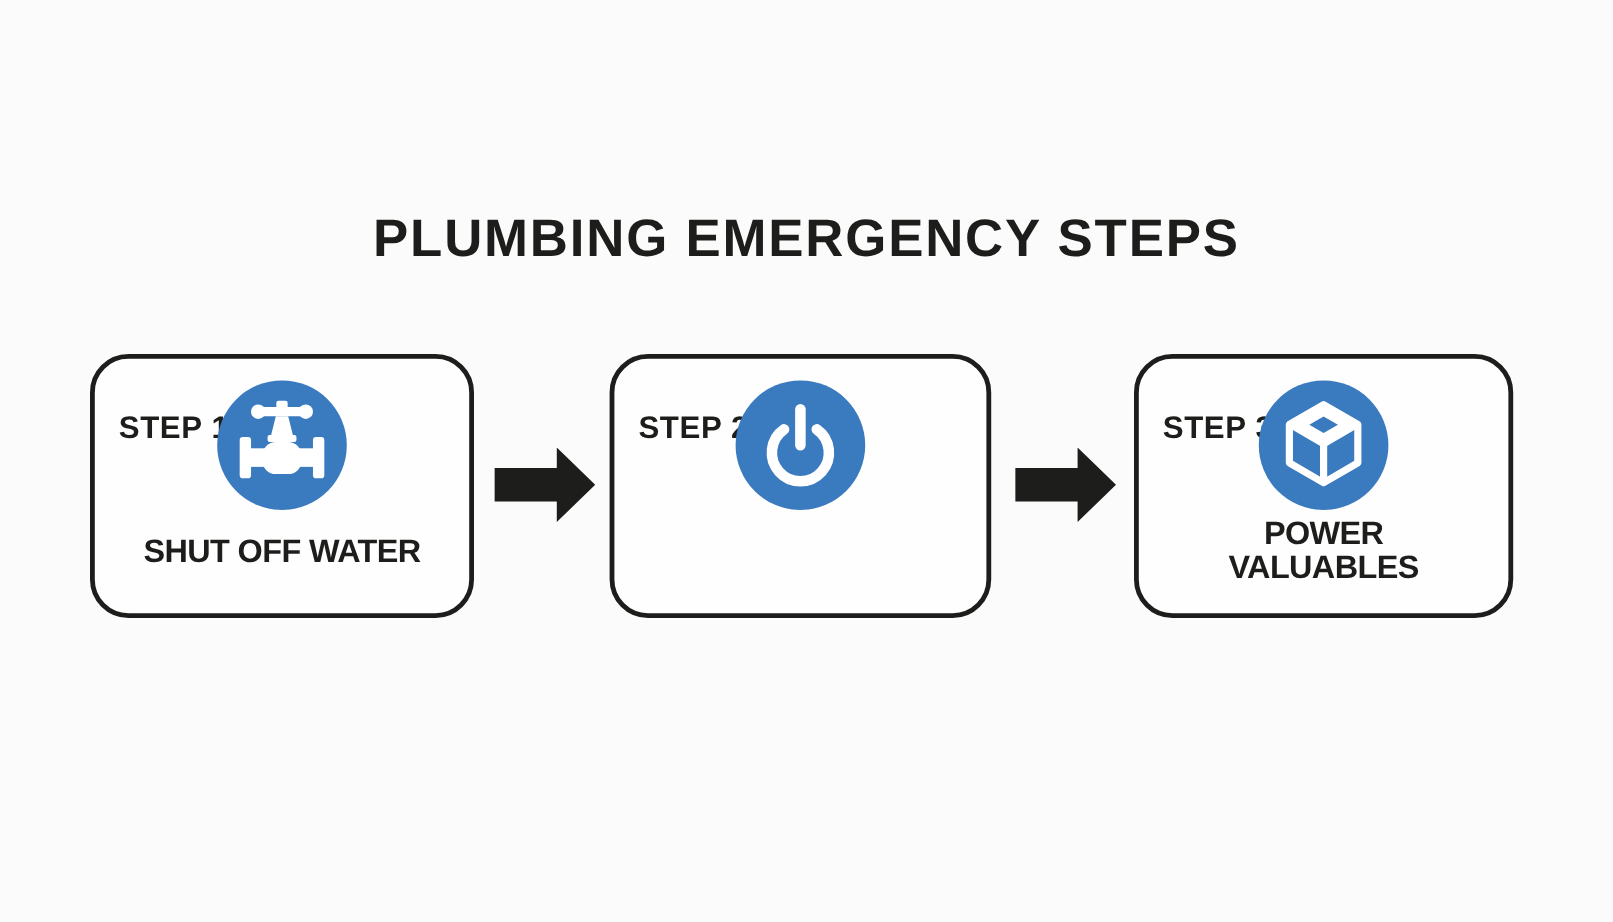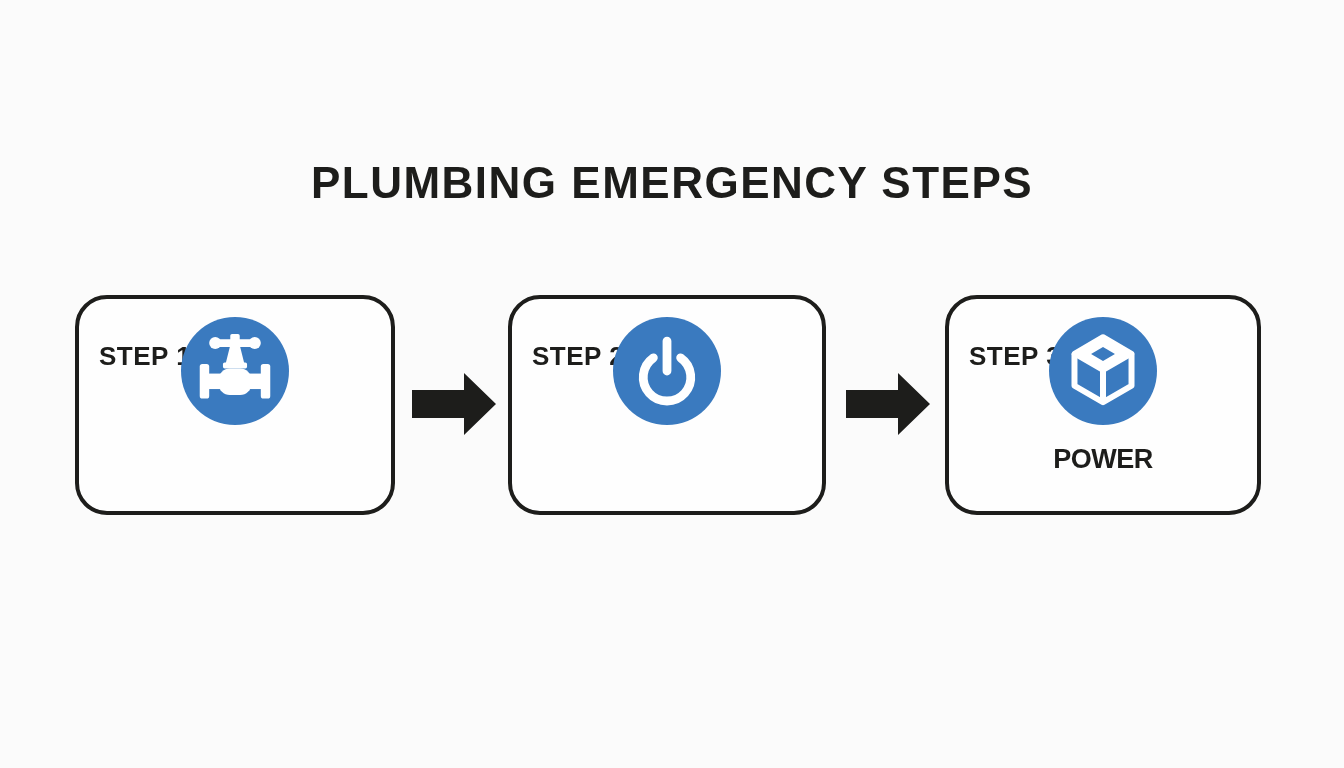--- a/index.html
+++ b/index.html
@@ -13,21 +13,21 @@
     width: 1344px;
     height: 768px;
     background: #fbfbfb;
     overflow: hidden;
   }
   .title {
     position: absolute;
     top: 159px;
     left: 0;
     right: 0;
-    margin: 0;
+    margin: 16px;
     text-align: center;
     font-size: 44px;
     line-height: 48px;
     font-weight: bold;
     letter-spacing: 1.5px;
     color: #1d1d1b;
   }
   .card {
     position: absolute;
     top: 295px;
@@ -110,20 +110,24 @@
             <circle cx="73" cy="17.5" r="7"></circle>
             <polygon points="44,22 56,22 61,42 39,42"></polygon>
             <rect x="36" y="40" width="28" height="7" rx="2"></rect>
             <rect x="31" y="47" width="38" height="31" rx="13"></rect>
             <rect x="15" y="53" width="70" height="18"></rect>
             <rect x="9" y="42" width="11" height="40" rx="3"></rect>
             <rect x="80" y="42" width="11" height="40" rx="3"></rect>
           </g>
         </svg>
       </div>
+      <div class="caption">
+        <span>SHUT OFF WATER</span>
+        <span></span>
+      </div>
     </section>
 
     <svg class="arrow arrow-1" viewBox="0 0 84 62" aria-hidden="true">
       <polygon points="0,17 52,17 52,0 84,31 52,62 52,45 0,45"></polygon>
     </svg>
 
     <section class="card card-2">
       <span class="step-label">STEP 2</span>
       <div class="badge">
         <svg width="88" height="88" viewBox="0 0 100 100" aria-hidden="true">
@@ -142,17 +146,18 @@
       <div class="badge">
         <svg width="92" height="92" viewBox="0 0 100 100" aria-hidden="true">
           <polygon points="50,13 81,31 50,49 19,31" fill="#ffffff" stroke="#ffffff" stroke-width="6" stroke-linejoin="round"></polygon>
           <polygon points="50,24 63,31.5 50,39 37,31.5" fill="#3a7abf"></polygon>
           <path d="M19,31 L19,66 L50,84 L81,66 L81,31" fill="none" stroke="#ffffff" stroke-width="6.5" stroke-linejoin="round"></path>
           <path d="M50,49 L50,84" fill="none" stroke="#ffffff" stroke-width="6.5"></path>
         </svg>
       </div>
       <div class="caption">
         <span>POWER</span>
+        <span>VALUABLES</span>
       </div>
     </section>
 
   </div>
 </div>
 
 </body></html>

